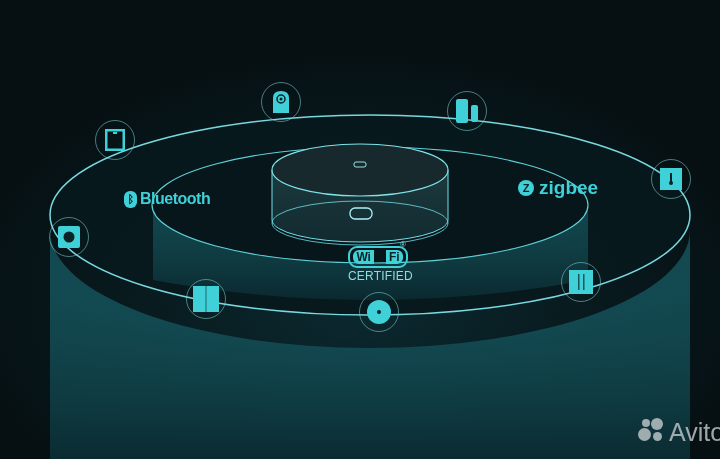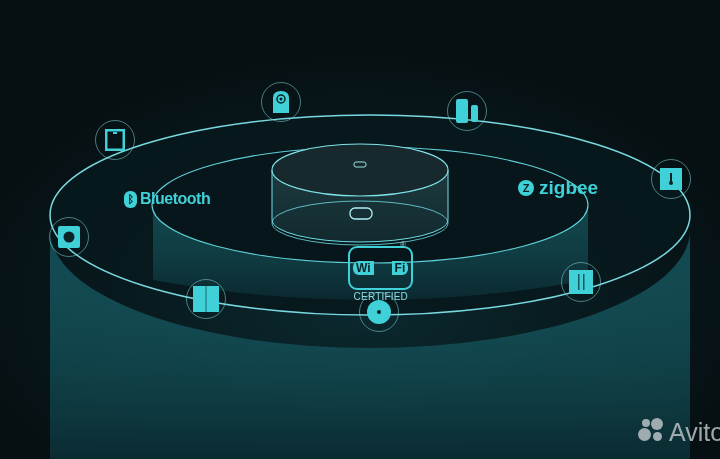--- a/index.html
+++ b/index.html
@@ -6,24 +6,24 @@
   body { width:720px; height:459px; overflow:hidden; background:#071317; font-family:"Liberation Sans", sans-serif; }
   .scene { position:relative; width:720px; height:459px; overflow:hidden;
     background: radial-gradient(ellipse 420px 260px at 360px 300px, #0b2a30 0%, #081a1e 55%, #060f12 100%); }
   svg.bg { position:absolute; left:0; top:0; }
   .label { position:absolute; color:#3fd0d8; font-weight:bold; }
   .bt { left:124px; top:190px; font-size:16px; display:flex; align-items:center; gap:3px; letter-spacing:-0.5px; }
   .bt .glyph { width:13px; height:17px; border-radius:6px; background:#3fd0d8; color:#0a2327; font-size:11px; display:flex; align-items:center; justify-content:center; }
   .zig { left:518px; top:177px; font-size:19px; display:flex; align-items:center; gap:5px; }
   .zig .glyph { width:16px; height:16px; border-radius:50%; background:#3fd0d8; color:#0a2327; font-size:11px; display:flex; align-items:center; justify-content:center; font-weight:bold; }
   .wifi { left:348px; top:246px; width:60px; text-align:center; }
-  .wifi .box { display:inline-flex; gap:8px; padding:13px 3px; border:2px solid #3fd0d8; border-radius:9px; }
+  .wifi .box { display:inline-flex; gap:2px; padding:2px 3px; border:2px solid #3fd0d8; border-radius:9px; }
   .wifi .wi { background:#3fd0d8; color:#0a2327; font-size:12px; padding:0 3px; border-radius:6px 0 0 6px; }
   .wifi .fi { background:#3fd0d8; color:#0a2327; font-size:12px; padding:0 3px; border-radius:0 6px 6px 0;margin-left:10px; }
-  .wifi .cert { font-size:10px; color:#8fdde0; margin-top:1px; letter-spacing:0.2px; font-weight:normal;text-align:right; }
+  .wifi .cert { font-size:12px; color:#8fdde0; margin-top:1px; letter-spacing:0.2px; font-weight:normal; }
   .wifi .reg { position:absolute; left:52px; top:-6px; font-size:8px; color:#8fdde0; font-weight:normal; }
   .dev { position:absolute; width:38px; height:38px; border-radius:50%; border:1.2px solid rgba(130,210,215,0.55); display:flex; align-items:center; justify-content:center; }
   .avito { position:absolute; left:638px; top:418px; display:flex; align-items:flex-start; gap:3px; color:#b9c2c4; font-size:25px; font-weight:normal; opacity:0.85; }
   .dots { position:relative; width:28px; height:24px; }
   .dots span { position:absolute; border-radius:50%; background:#b9c2c4; }
 </style>
 </head>
 <body>
 
 <div class="scene">

